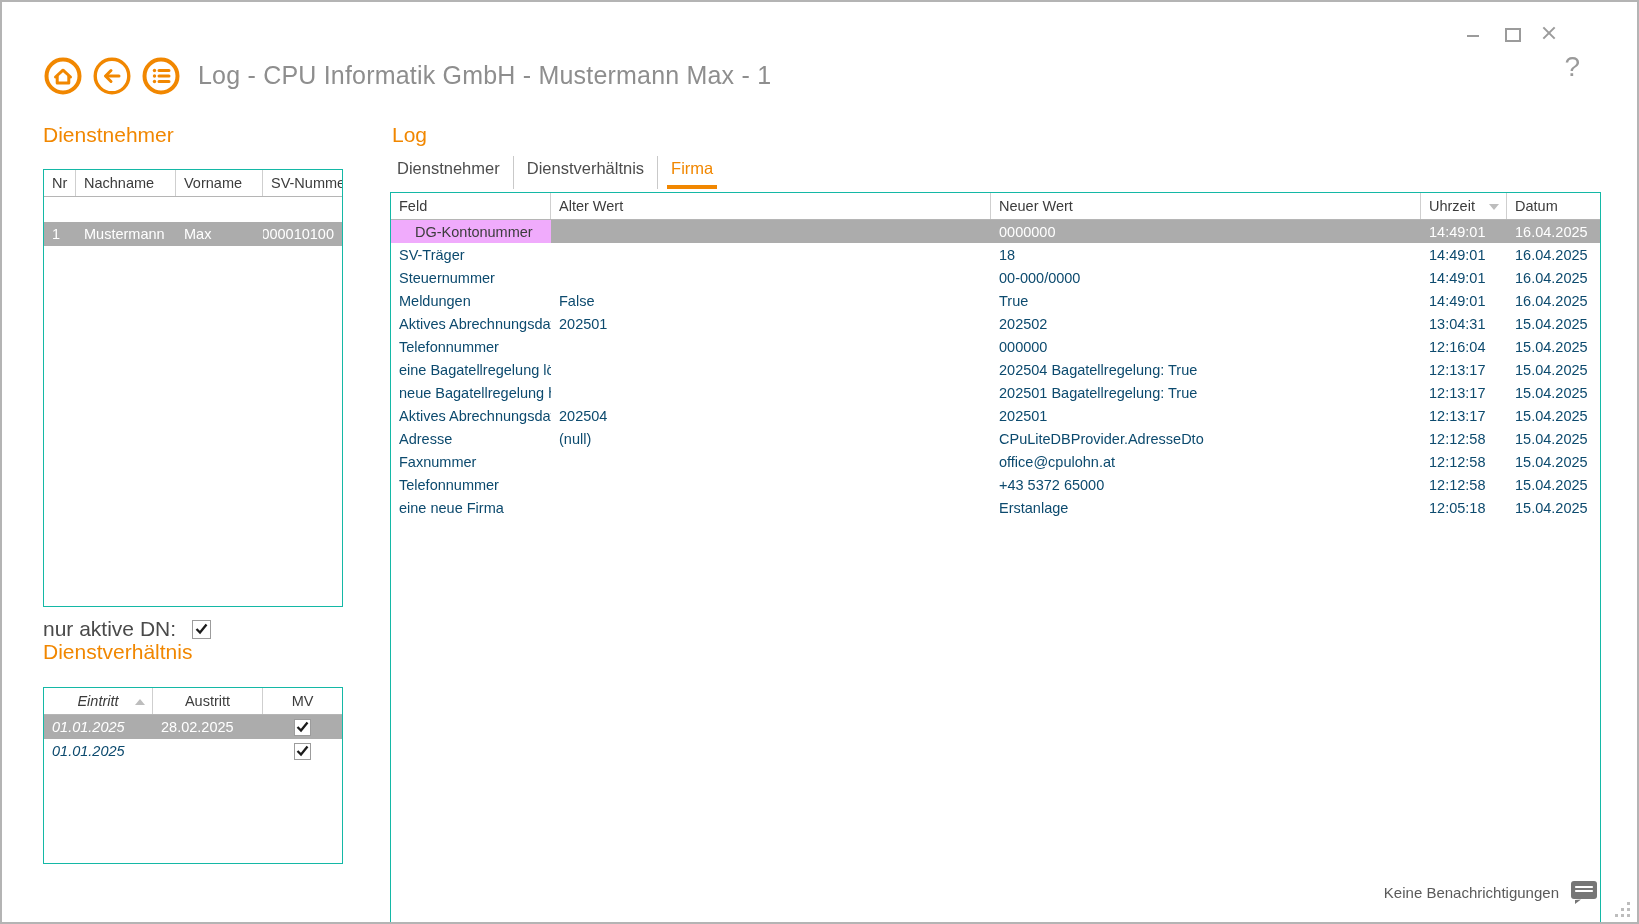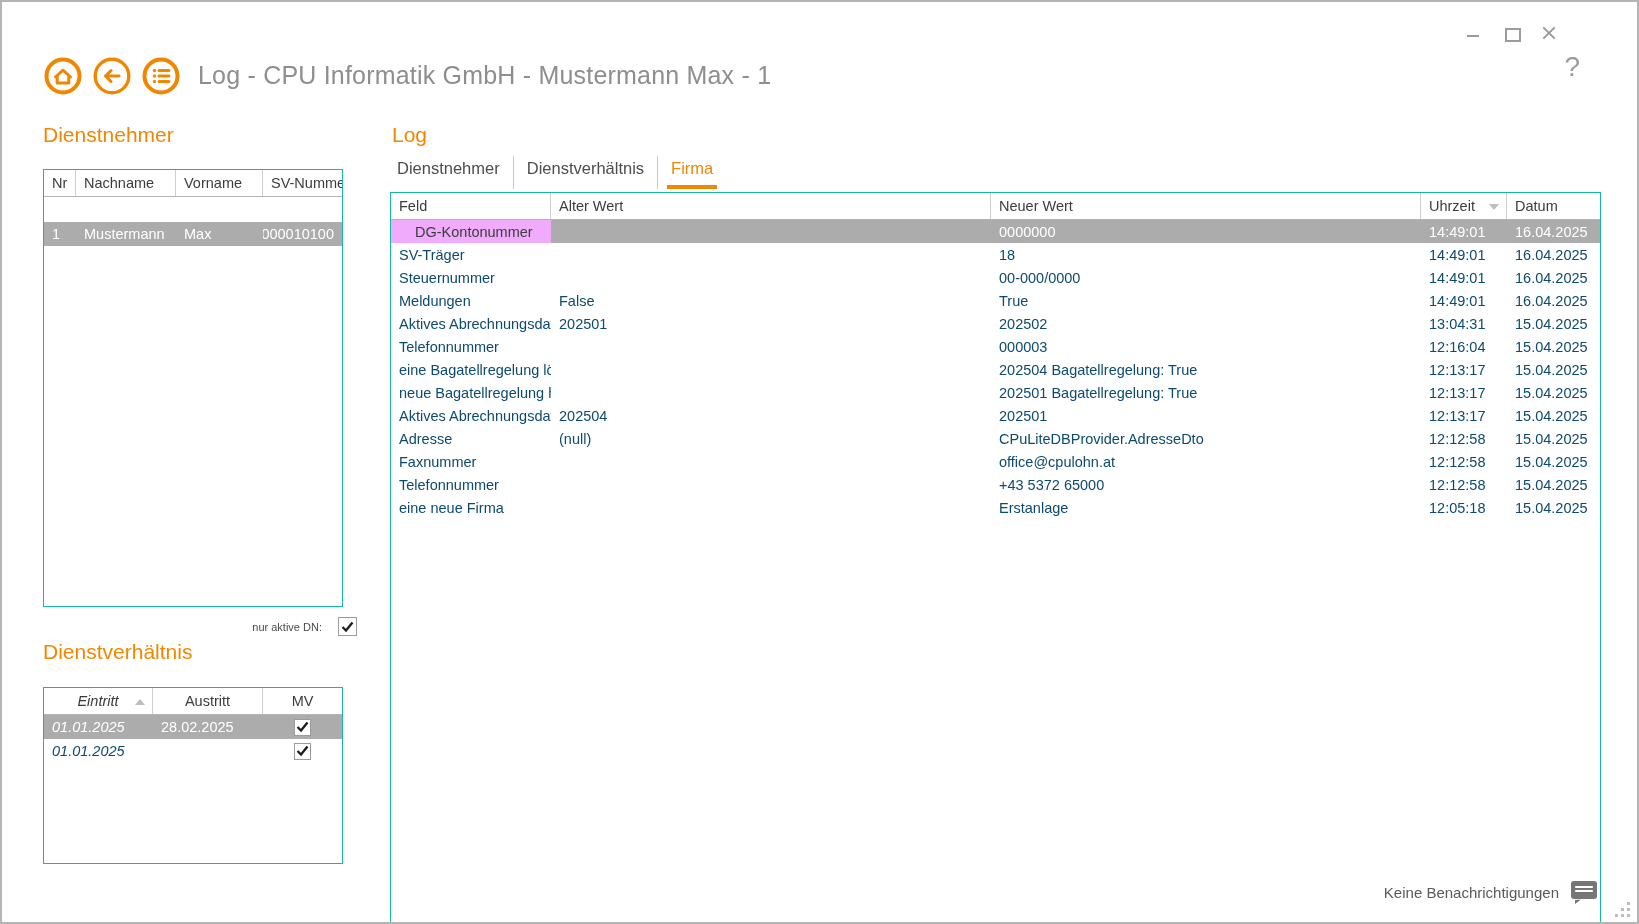--- a/index.html
+++ b/index.html
@@ -56,21 +56,21 @@
   .dv-c0{width:109px;font-style:italic;} .dv-c1{width:110px;} .dv-c2{flex:1;}
   .dv-box .hcell { justify-content:center; }
   .log-c0{width:160px;} .log-c1{width:440px;text-align:center;} .log-c2{width:430px;} .log-c3{width:86px;} .log-c4{flex:1;}
 
   .dn-box { left:41px; top:167px; width:300px; height:438px; }
   .dv-box { left:41px; top:685px; width:300px; height:177px; }
   .log-box{ left:388px; top:190px; width:1211px; height:808px; }
 
   
   .filter-row { position:absolute; left:41px; top:615px; width:314px; display:flex;
-                justify-content:flex-end; align-items:center; gap:16px; font-size:11px; color:#4a4a4a; }
+                justify-content:flex-start; align-items:center; gap:16px; font-size:21px; color:#4a4a4a; }
   .cb { width:17px; height:17px; background:#fff; border:1px solid #9c9c9c;
         display:flex; align-items:center; justify-content:center; cursor:pointer; }
   .cb-big { width:19px; height:19px; }
 
   
   .tabs { position:absolute; left:382px; top:154px; display:flex; align-items:stretch; height:33px; }
   .tab { position:relative; padding:3px 13px 0 13px; font-size:16.5px; color:#4d4d4d; cursor:pointer; white-space:nowrap; }
   .tab + .tab { border-left:1px solid #c9c9c9; }
   .tab.active { color:#F18700; }
   .tab.active::after { content:""; position:absolute; left:9px; right:9px; bottom:0; height:4px; background:#F18700; }
@@ -220,21 +220,21 @@
         <div class="trow logrow">
           <div class="cell log-c0">Aktives Abrechnungsdat...</div>
           <div class="cell log-c1">202501</div>
           <div class="cell log-c2">202502</div>
           <div class="cell log-c3">13:04:31</div>
           <div class="cell log-c4">15.04.2025</div>
         </div>
         <div class="trow logrow">
           <div class="cell log-c0">Telefonnummer</div>
           <div class="cell log-c1"></div>
-          <div class="cell log-c2">000003</div>
+          <div class="cell log-c2">000000</div>
           <div class="cell log-c3">12:16:04</div>
           <div class="cell log-c4">15.04.2025</div>
         </div>
         <div class="trow logrow">
           <div class="cell log-c0">eine Bagatellregelung lö...</div>
           <div class="cell log-c1"></div>
           <div class="cell log-c2">202504 Bagatellregelung: True</div>
           <div class="cell log-c3">12:13:17</div>
           <div class="cell log-c4">15.04.2025</div>
         </div>

